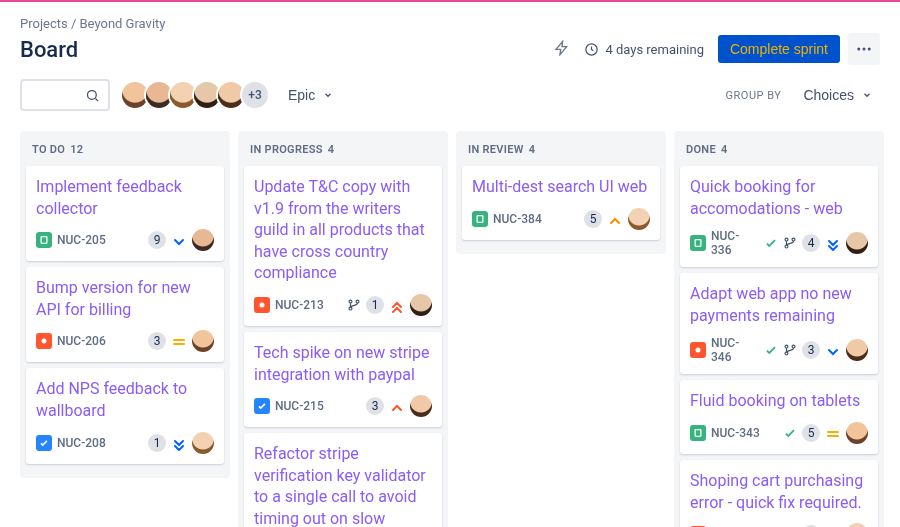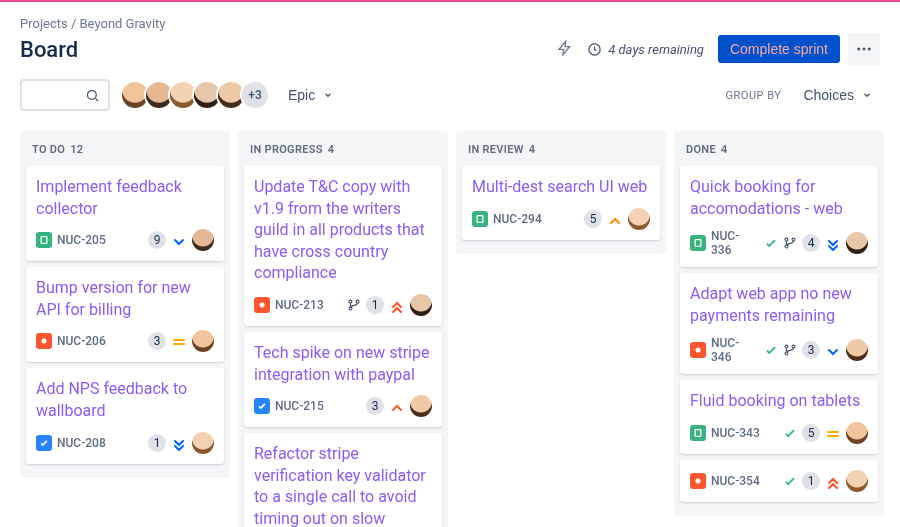--- a/index.html
+++ b/index.html
@@ -4,22 +4,22 @@
 <style>
 * { margin: 0; padding: 0; box-sizing: border-box; }
 body { font-family: -apple-system, BlinkMacSystemFont, "Segoe UI", Roboto, sans-serif; background: #fff; color: #172B4D; font-size: 14px; }
 .page { width: 900px; height: 527px; overflow: hidden; border-top: 2px solid #ec4899; position: relative; padding: 0 20px; }
 .breadcrumb { margin-top: 14px; font-size: 13px; color: #6B778C; }
 .breadcrumb a { color: #6B778C; text-decoration: none; }
 .header-row { display: flex; align-items: center; margin-top: 2px; }
 .title { font-size: 22px; font-weight: 500; color: #172B4D; flex: 0 0 auto; }
 .header-spacer { flex: 1; }
 .bolt { color: #6B778C; }
-.remaining { display: inline-flex; align-items: flex-start; gap: 6px; color: #42526E; font-size: 13px; margin-left: 14px; font-style: italic; }
-.btn-primary { background: #0052CC; color: #fca5a5; border: none; border-radius: 3px; padding: 6px 12px; font-size: 14px; margin-left: 14px; cursor: pointer; }
+.remaining { display: inline-flex; align-items: flex-start; gap: 6px; color: #42526E; font-size: 13px; margin-left: 14px; }
+.btn-primary { background: #0052CC; color: #eab308; border: none; border-radius: 3px; padding: 6px 12px; font-size: 14px; margin-left: 14px; cursor: pointer; }
 .btn-more { background: #F4F5F7; border: none; border-radius: 3px; width: 32px; height: 32px; margin-left: 8px; cursor: pointer; color: #42526E; display: inline-flex; align-items: center; justify-content: center; }
 .controls-row { display: flex; align-items: center; margin-top: 14px; gap: 10px; }
 .search-box { width: 90px; height: 32px; border: 2px solid #DFE1E6; border-radius: 4px; display: flex; align-items: center; justify-content: flex-end; padding-right: 8px; }
 .search-box svg { color: #42526E; }
 .avatar-stack { display: flex; align-items: center; }
 .avatar { width: 30px; height: 30px; border-radius: 50%; border: 2px solid #fff; margin-left: -6px; display: flex; align-items: center; justify-content: center; font-size: 16px; overflow: hidden; }
 .avatar:first-child { margin-left: 0; }
 .avatar.more { background: #DFE1E6; color: #42526E; font-size: 12px; font-weight: 500; }
 .dropdown { background: transparent; border: none; font-size: 14px; color: #42526E; padding: 6px 8px; cursor: pointer; display: inline-flex; align-items: center; gap: 8px; border-radius: 3px; }
 .groupby-label { font-size: 11px; color: #6B778C; letter-spacing: 0.5px; margin-right: 4px; }
@@ -273,21 +273,21 @@
       <div class="column">
         <div class="col-header"><span>IN REVIEW</span>  <span class="col-count">4</span></div>
         <div class="card">
           <div class="card-title">Multi-dest search UI web</div>
           <div class="card-footer">
             <span class="issue-type story">
               <svg width="10" height="10" viewBox="0 0 24 24" fill="none" stroke="#fff" stroke-width="3">
                 <rect x="5" y="4" width="14" height="16" rx="2"></rect>
               </svg>
             </span>
-            <span class="issue-key">NUC-294</span>
+            <span class="issue-key">NUC-384</span>
             <span class="spacer"></span>
             <span class="story-points">5</span>
             <span class="priority-icon">
               <svg width="16" height="16" viewBox="0 0 16 16" fill="none" stroke="#FF8B00" stroke-width="2" stroke-linecap="round">
                 <path d="M4 12l4-4 4 4"></path>
               </svg>
             </span>
             <span class="assignee">
               <span class="av-face face-c"></span>
             </span>
@@ -384,20 +384,21 @@
               <svg width="16" height="16" viewBox="0 0 16 16" fill="none" stroke="#FFAB00" stroke-width="2" stroke-linecap="round">
                 <path d="M3 7h10M3 11h10"></path>
               </svg>
             </span>
             <span class="assignee">
               <span class="av-face face-a"></span>
             </span>
           </div>
         </div>
         <div class="card">
+          <div class="card-title">Shoping cart purchasing error - quick fix required.</div>
           <div class="card-footer">
             <span class="issue-type bug">
               <svg width="10" height="10" viewBox="0 0 24 24" fill="#fff">
                 <circle cx="12" cy="12" r="6"></circle>
               </svg>
             </span>
             <span class="issue-key">NUC-354</span>
             <span class="spacer"></span>
             <span class="check-icon">
               <svg width="14" height="14" viewBox="0 0 24 24" fill="none" stroke="#36B37E" stroke-width="3">

